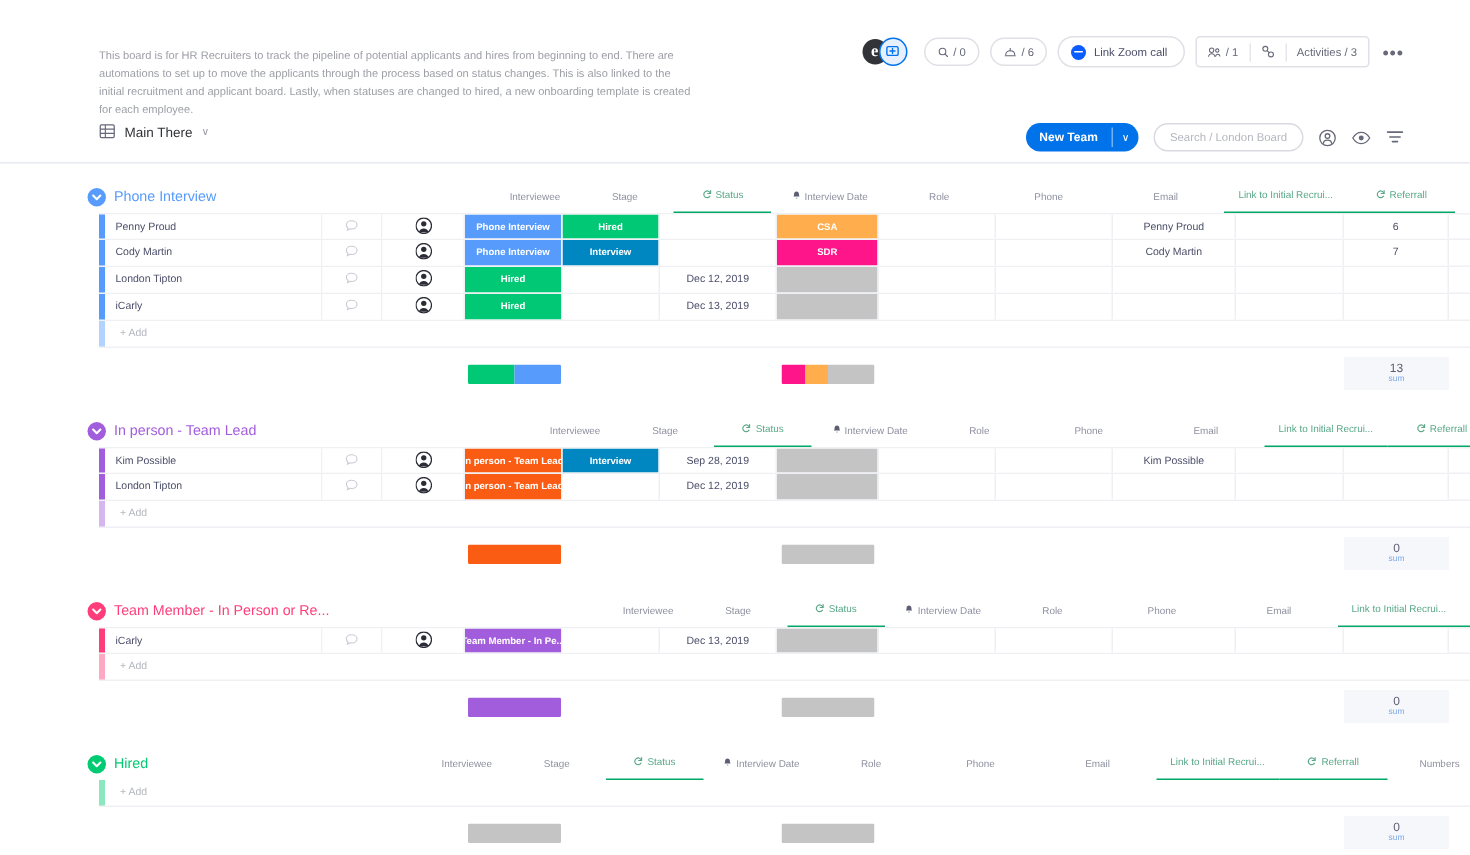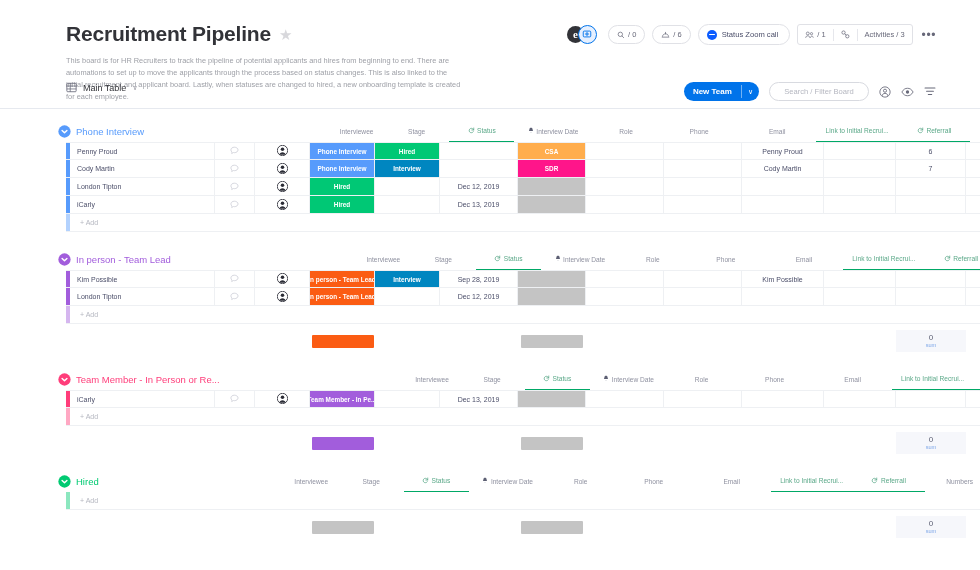--- a/index.html
+++ b/index.html
@@ -125,24 +125,20 @@
 
   .comment-ic { color: #c9cbd4; }
   .person-ic { color: #2b2c36; }
 </style>
 </head>
 <body>
 
 <div class="page">
 
   <div class="board-head">
-    <div class="title-row">
-      <span class="board-title">Recruitment Pipeline</span>
-      <span class="star-icon">★</span>
-    </div>
     <div class="board-desc">This board is for HR Recruiters to track the pipeline of potential applicants and hires from beginning to end. There are automations to set up to move the applicants through the process based on status changes. This is also linked to the initial recruitment and applicant board. Lastly, when statuses are changed to hired, a new onboarding template is created for each employee.</div>
   </div>
 
   <div class="top-tools">
     <div class="avatar-grp">
       <div class="av-a">e</div>
       <div class="av-b">
         <svg width="10" height="10" viewBox="0 0 12 12">
             <rect x="1.5" y="2.5" width="9" height="7" rx="1.2" fill="none" stroke="#0073ea" stroke-width="1.1"></rect>
             <path d="M4 6h4M6 4v4" stroke="#0073ea" stroke-width="1.1" stroke-linecap="round"></path>
@@ -162,21 +158,21 @@
       <svg width="9" height="8" viewBox="0 0 13 12">
           <path d="M2 8.5c0-2.5 2-4.2 4.5-4.2S11 6 11 8.5" fill="none" stroke="#676879" stroke-width="1.1"></path>
           <path d="M6.5 4.3V2" stroke="#676879" stroke-width="1.1" stroke-linecap="round"></path>
           <path d="M1.5 9.2h10" stroke="#676879" stroke-width="1.1" stroke-linecap="round"></path>
         </svg>
       <span>/ 6</span>
     </div>
 
     <div class="zoom-btn">
       <span class="zoom-dot"></span>
-      <span>Status Zoom call</span>
+      <span>Link Zoom call</span>
     </div>
 
     <div class="grp-box">
       <div class="grp-seg">
         <svg width="9" height="8" viewBox="0 0 13 11">
             <circle cx="4" cy="3.3" r="2.1" fill="none" stroke="#676879" stroke-width="1"></circle>
             <path d="M1 9.6c0-1.8 1.4-2.9 3-2.9s3 1.1 3 2.9" fill="none" stroke="#676879" stroke-width="1"></path>
             <circle cx="9.4" cy="3.6" r="1.6" fill="none" stroke="#676879" stroke-width="1"></circle>
             <path d="M7.8 9.6c0-1.5 1-2.4 2.2-2.4 1.1 0 1.9.8 1.9 2.2" fill="none" stroke="#676879" stroke-width="1"></path>
           </svg>
@@ -197,32 +193,32 @@
     </div>
 
     <div class="dots">•••</div>
   </div>
 
   <div class="view-row">
     <svg width="11" height="11" viewBox="0 0 13 13">
         <rect x="1" y="1.5" width="11" height="10" rx="1" fill="none" stroke="#676879" stroke-width="1"></rect>
         <path d="M1 4.8h11M1 8.2h11M5 1.5v10" stroke="#676879" stroke-width="0.9"></path>
       </svg>
-    <span class="view-label">Main Table</span>
+    <span class="view-label">Main There</span>
     <span class="chev">∨</span>
   </div>
 
   <div class="act-row">
     <div class="newitem">
       <span class="lbl">New Team</span>
       <span class="sep"></span>
       <span class="cv">∨</span>
     </div>
     <div class="search-box">
-      <span>Search / Filter Board</span>
+      <span>Search / London Board</span>
     </div>
     <span class="ic-btn">
       <svg width="12" height="12" viewBox="0 0 14 14">
           <circle cx="7" cy="7" r="6" fill="none" stroke="#676879" stroke-width="1"></circle>
           <circle cx="7" cy="5.5" r="1.8" fill="none" stroke="#676879" stroke-width="1"></circle>
           <path d="M3.8 11.4c0-1.8 1.4-2.8 3.2-2.8s3.2 1 3.2 2.8" fill="none" stroke="#676879" stroke-width="1"></path>
         </svg>
     </span>
     <span class="ic-btn">
       <svg width="13" height="10" viewBox="0 0 15 11">
@@ -412,20 +408,43 @@
             <div class="cell blank" style="width: 78px; flex: 0 0 auto;"></div>
             <div class="cell blank" style="width: 82px; flex: 0 0 auto;"></div>
             <div class="cell blank" style="width: 72px; flex: 0 0 auto;"></div>
             <div class="cell blank" style="width: 70px; flex: 0 0 auto;"></div>
           </div>
           <div class="add-row">
             <div class="row-bar" style="background: rgb(87, 155, 252); opacity: 0.45;"></div>
             <div class="add-txt" style="width: 185px;">+ Add</div>
             <div style="flex: 1 1 0%;"></div>
           </div>
+          <div class="sum-row">
+            <div style="width: 4px; flex: 0 0 auto;"></div>
+            <div style="width: 240px; flex: 0 0 auto;"></div>
+            <div class="sum-cell" style="width: 65px; flex: 0 0 auto;">
+              <div class="sum-bar">
+                <div style="background: rgb(0, 200, 117); width: 50%;"></div>
+                <div style="background: rgb(87, 155, 252); width: 50%;"></div>
+              </div>
+            </div>
+            <div style="width: 143px; flex: 0 0 auto;"></div>
+            <div class="sum-cell" style="width: 68px; flex: 0 0 auto;">
+              <div class="sum-bar">
+                <div style="background: rgb(255, 21, 138); width: 25%;"></div>
+                <div style="background: rgb(255, 173, 77); width: 25%;"></div>
+                <div style="background: rgb(196, 196, 196); width: 50%;"></div>
+              </div>
+            </div>
+            <div style="width: 310px; flex: 0 0 auto;"></div>
+            <div class="sum-num" style="width: 70px; flex: 0 0 auto;">
+              <span class="v">13</span>
+              <span class="k">sum</span>
+            </div>
+          </div>
         </div>
       </div>
       <div class="group" style="margin-bottom: 16px;">
         <div class="grp-header" style="padding-right: 44px;">
           <span class="grp-collapse">
             <svg width="13" height="13" viewBox="0 0 14 14">
               <circle cx="7" cy="7" r="6.6" fill="#a25ddc"></circle>
               <path d="M4.4 5.8L7 8.4l2.6-2.6" fill="none" stroke="#fff" stroke-width="1.5" stroke-linecap="round" stroke-linejoin="round"></path>
             </svg>
           </span>

